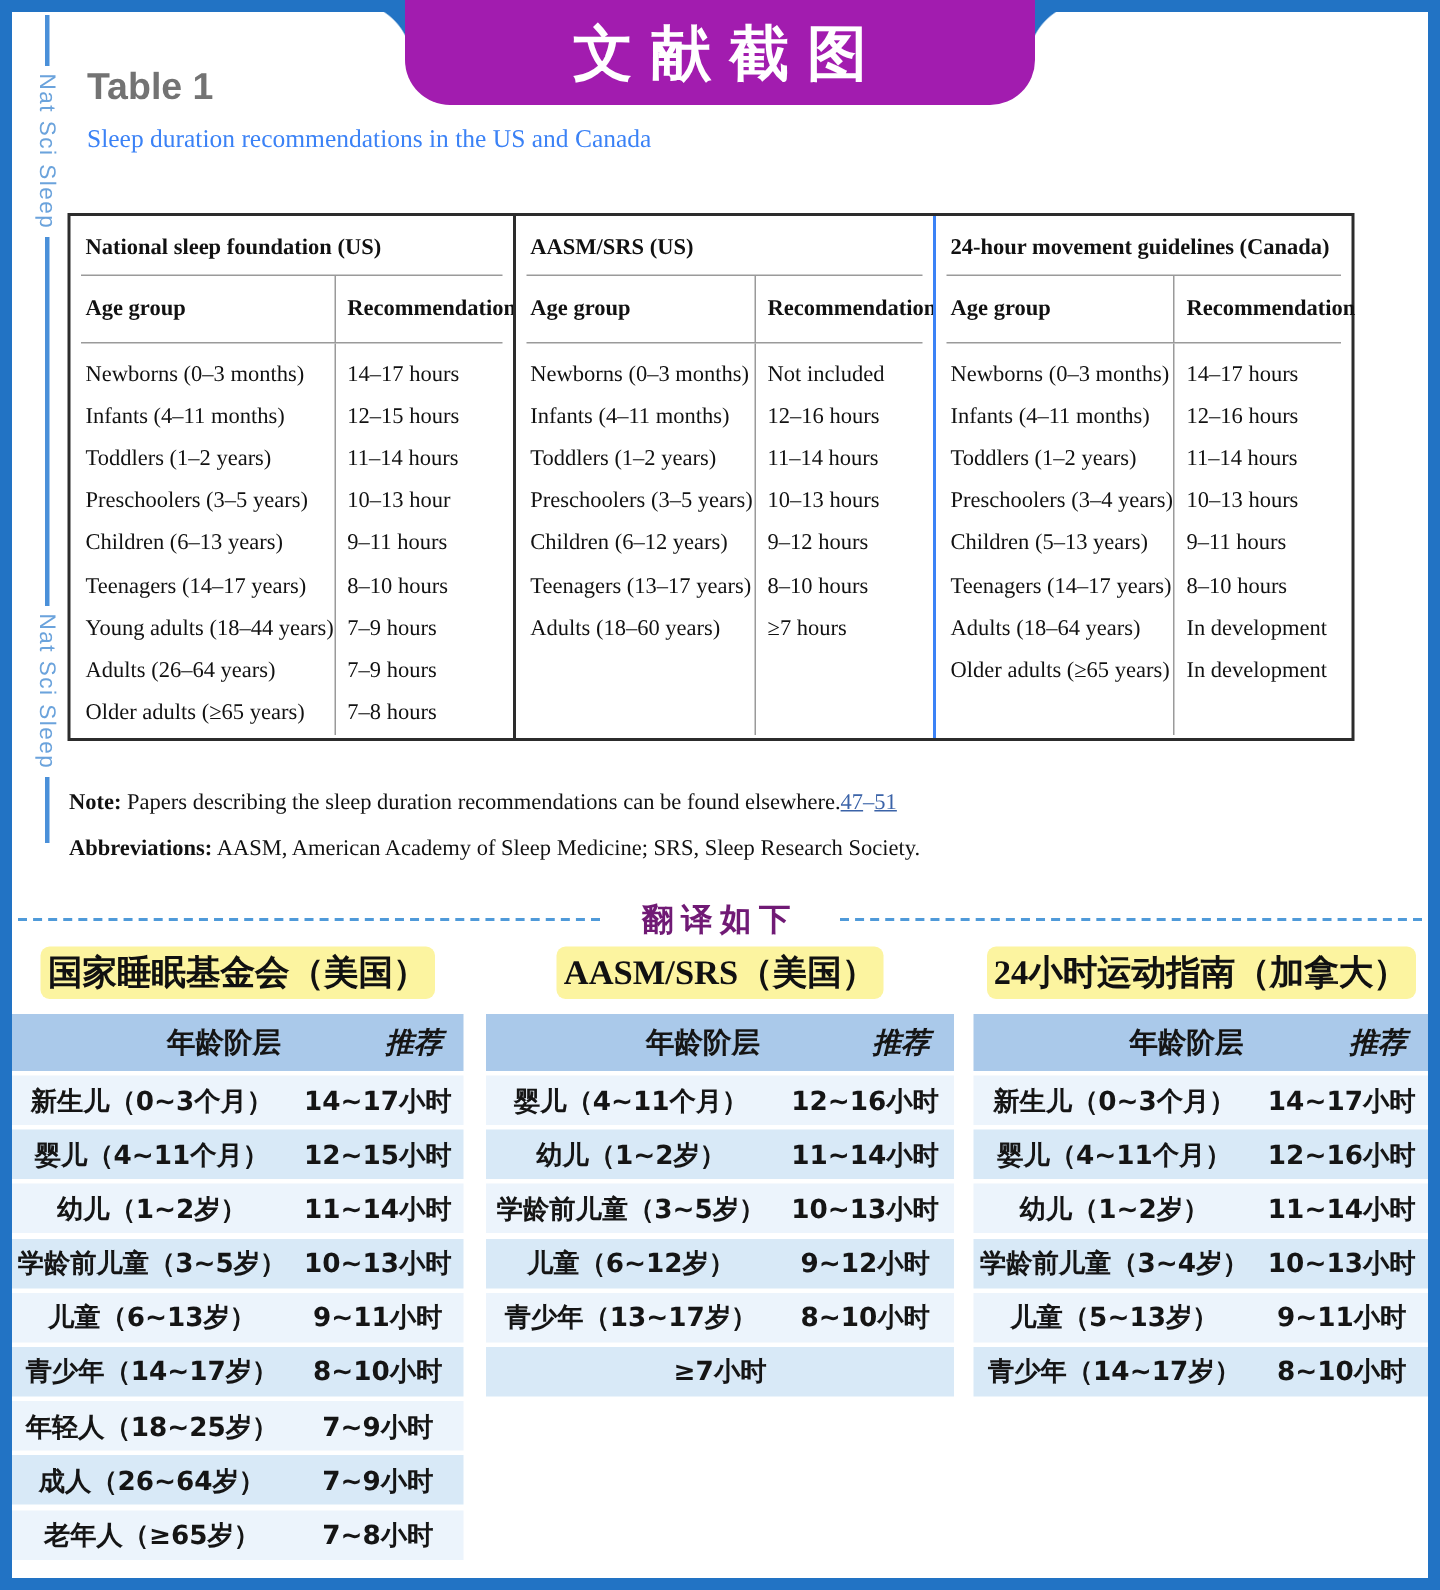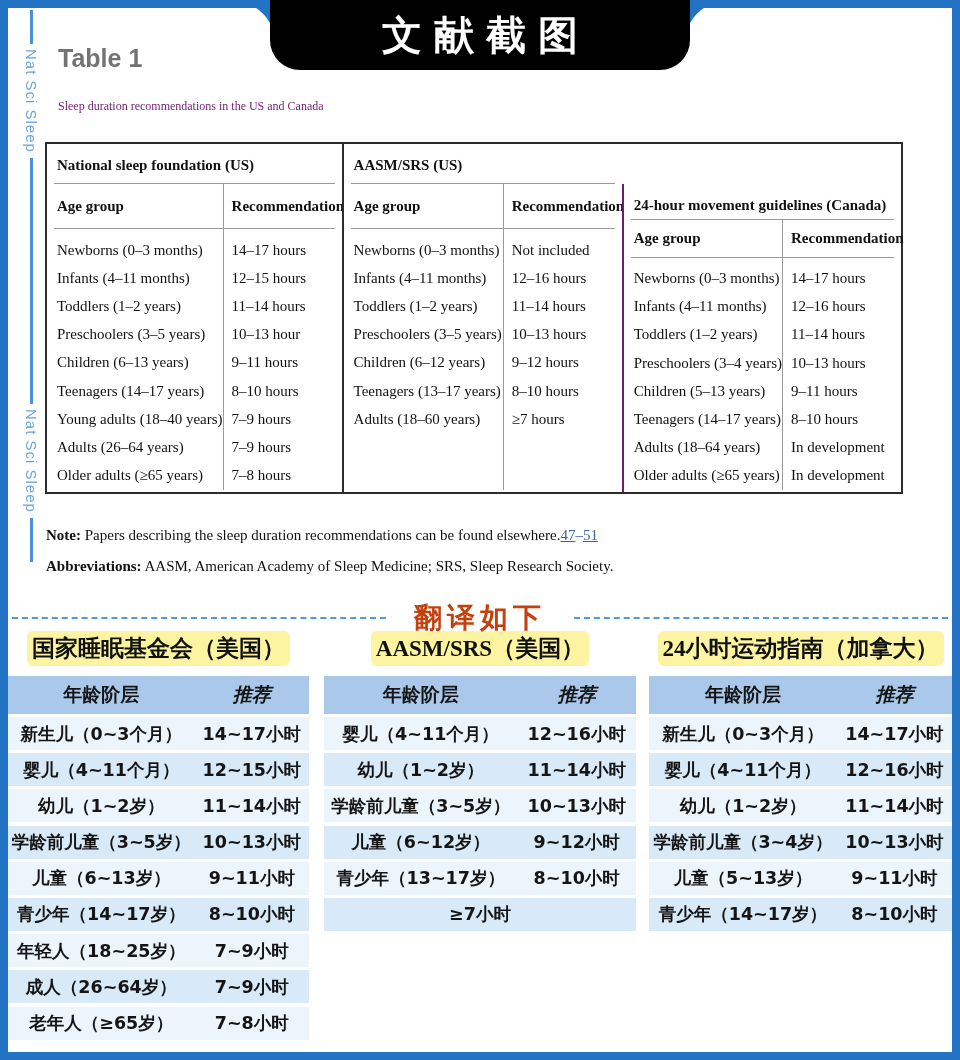--- a/index.html
+++ b/index.html
@@ -1,48 +1,48 @@
 <!DOCTYPE html>
 <html><head>
 <meta charset="utf-8">
 <style>
   * { margin:0; padding:0; box-sizing:border-box; }
   body { background:#ffffff; font-family:"Liberation Sans", sans-serif; }
   .page { position:relative; width:960px; height:1060px; background:#ffffff; overflow:hidden; }
   .frame { position:absolute; inset:0; border:8px solid #2273c4; z-index:40; pointer-events:none; }
 
   
-  .banner { position:absolute; left:270px; top:0; width:420px; height:70px; background:#000000;
+  .banner { position:absolute; left:270px; top:0; width:420px; height:70px; background:#a21caf;
             border-radius:0 0 30px 30px; display:flex; align-items:center; justify-content:center; z-index:45; }
   .banner::before { content:""; position:absolute; left:-36px; top:0; width:36px; height:42px;
             background:radial-gradient(circle 42px at 0 100%, rgba(255,255,255,0) 0 40px, #2273c4 41px); }
   .banner::after { content:""; position:absolute; right:-36px; top:0; width:36px; height:42px;
             background:radial-gradient(circle 42px at 100% 100%, rgba(255,255,255,0) 0 40px, #2273c4 41px); }
   .btitle { color:#ffffff; font-size:40px; font-weight:bold; letter-spacing:12px; padding-left:12px;
             font-family:"DejaVu Sans", sans-serif; }
 
   
   .sidebar { position:absolute; left:20px; top:10px; width:22px; height:552px; z-index:41;
              display:flex; flex-direction:column; align-items:center; }
   .sline { width:3px; background:#4a90d9; }
   .sl1 { height:34px; } .sl3 { flex:1; } .sl5 { height:44px; }
   .stext { writing-mode:vertical-rl; color:#6ba3dc; font-size:15px; padding:5px 0; letter-spacing:1px; white-space:nowrap; }
 
   
   .tlabel { position:absolute; left:58px; top:44px; font-size:25px; font-weight:bold; color:#737373; }
-  .tcap { position:absolute; left:58px; top:99px; font-size:12px; color:#701a75;
+  .tcap { position:absolute; left:58px; top:83px; font-size:17px; color:#3b82f6;
           font-family:"Liberation Serif", serif; }
 
   
   .etable { position:absolute; left:45px; top:142px; width:858px; height:352px; display:flex;
             border:2px solid #2c2c2c; background:#fff; font-family:"Liberation Serif", serif; color:#111; }
   .egroup { display:flex; flex-direction:column; }
   .eg0 { width:300px; }
   .eg1 { width:300px; border-left:2px solid #2c2c2c; }
-  .eg2 { flex:1; border-left:2px solid #701a75;margin-top:40px; }
+  .eg2 { flex:1; border-left:2px solid #3b82f6; }
   .gtitle { height:40px; margin:0 7px; padding:13px 0 0 3px; border-bottom:1px solid #9a9a9a;
             font-weight:bold; font-size:15px; white-space:nowrap; overflow:hidden; }
   .ghead { display:flex; height:45px; margin:0 7px; border-bottom:1px solid #9a9a9a;
            font-weight:bold; font-size:15px; }
   .ghead .hc0 { flex:1; display:flex; align-items:center; padding-left:3px; }
   .ghead .hc1 { width:112px; border-left:1px solid #9a9a9a; display:flex; align-items:center; padding-left:8px; }
   .ebody { position:relative; flex:1; margin:0 7px 2px 7px; padding-top:7px; font-size:15px; }
   .ebody::before { content:""; position:absolute; left:calc(100% - 112px); top:0; bottom:0; width:1px; background:#9a9a9a; }
   .erow { display:flex; height:28.2px; }
   .erow .c0 { flex:1; display:flex; align-items:center; padding-left:3px; white-space:nowrap; }
@@ -52,34 +52,34 @@
   .note, .abbr { position:absolute; left:46px; width:860px; font-family:"Liberation Serif", serif;
                  font-size:15px; color:#111; }
   .note { top:527px; } .abbr { top:558px; }
   .blab { font-weight:bold; }
   .ref { color:#3b63a8; text-decoration:underline; cursor:pointer; }
   .refdash { color:#3b63a8; }
 
   
   .divider { position:absolute; top:599px; left:12px; right:12px; display:flex; align-items:center; gap:28px; z-index:41; }
   .dash { flex:1; border-top:2px dashed #4f9ad9; }
-  .dlabel { color:#c2410c; font-weight:bold; font-size:28px; letter-spacing:5px;
+  .dlabel { color:#701a75; font-weight:bold; font-size:21px; letter-spacing:5px;
             font-family:"DejaVu Sans", sans-serif; }
 
   
   .ttitle { position:absolute; top:629px; height:38px; display:flex; align-items:center; justify-content:center;
             font-weight:bold; font-size:23px; color:#111; font-family:Liberation Serif, serif; white-space:nowrap; }
   .hl { background:#fcf4a0; border-radius:6px; padding:2px 5px; }
   .ttA { left:8px; width:301px; } .ttB { left:324px; width:312px; } .ttC { left:649px; width:303px; }
 
   
   .ctable { position:absolute; top:676px; font-family:"DejaVu Sans", sans-serif; color:#151515; z-index:39; }
   .ctA { left:8px; width:301px; } .ctB { left:324px; width:312px; } .ctC { left:649px; width:303px; }
   .chead { display:flex; height:38px; background:#aac9ea; font-weight:bold; font-size:19px; margin-bottom:3px; }
-  .chead .chc0 { width:62%; display:flex; align-items:center; justify-content:center; }
+  .chead .chc0 { width:62%; display:flex; align-items:center; justify-content:center;margin-left:48px; }
   .chead .chc1 { flex:1; display:flex; align-items:center; justify-content:center;font-style:italic; }
   .crow { display:flex; height:33px; margin-bottom:3.2px; font-size:17.5px; font-weight:600; }
   .cbody .crow:nth-child(odd) { background:#ecf4fc; }
   .cbody .crow:nth-child(even) { background:#d8e9f7; }
   .crow .c0 { width:62%; display:flex; align-items:center; justify-content:center; white-space:nowrap; }
   .crow .c1 { flex:1; display:flex; align-items:center; justify-content:center; white-space:nowrap; }
 </style>
 </head>
 <body>
 
@@ -127,21 +127,21 @@
           </div>
           <div class="erow">
             <div class="c0">Children (6–13 years)</div>
             <div class="c1">9–11 hours</div>
           </div>
           <div class="erow">
             <div class="c0">Teenagers (14–17 years)</div>
             <div class="c1">8–10 hours</div>
           </div>
           <div class="erow">
-            <div class="c0">Young adults (18–40 years)</div>
+            <div class="c0">Young adults (18–44 years)</div>
             <div class="c1">7–9 hours</div>
           </div>
           <div class="erow">
             <div class="c0">Adults (26–64 years)</div>
             <div class="c1">7–9 hours</div>
           </div>
           <div class="erow">
             <div class="c0">Older adults (≥65 years)</div>
             <div class="c1">7–8 hours</div>
           </div>

